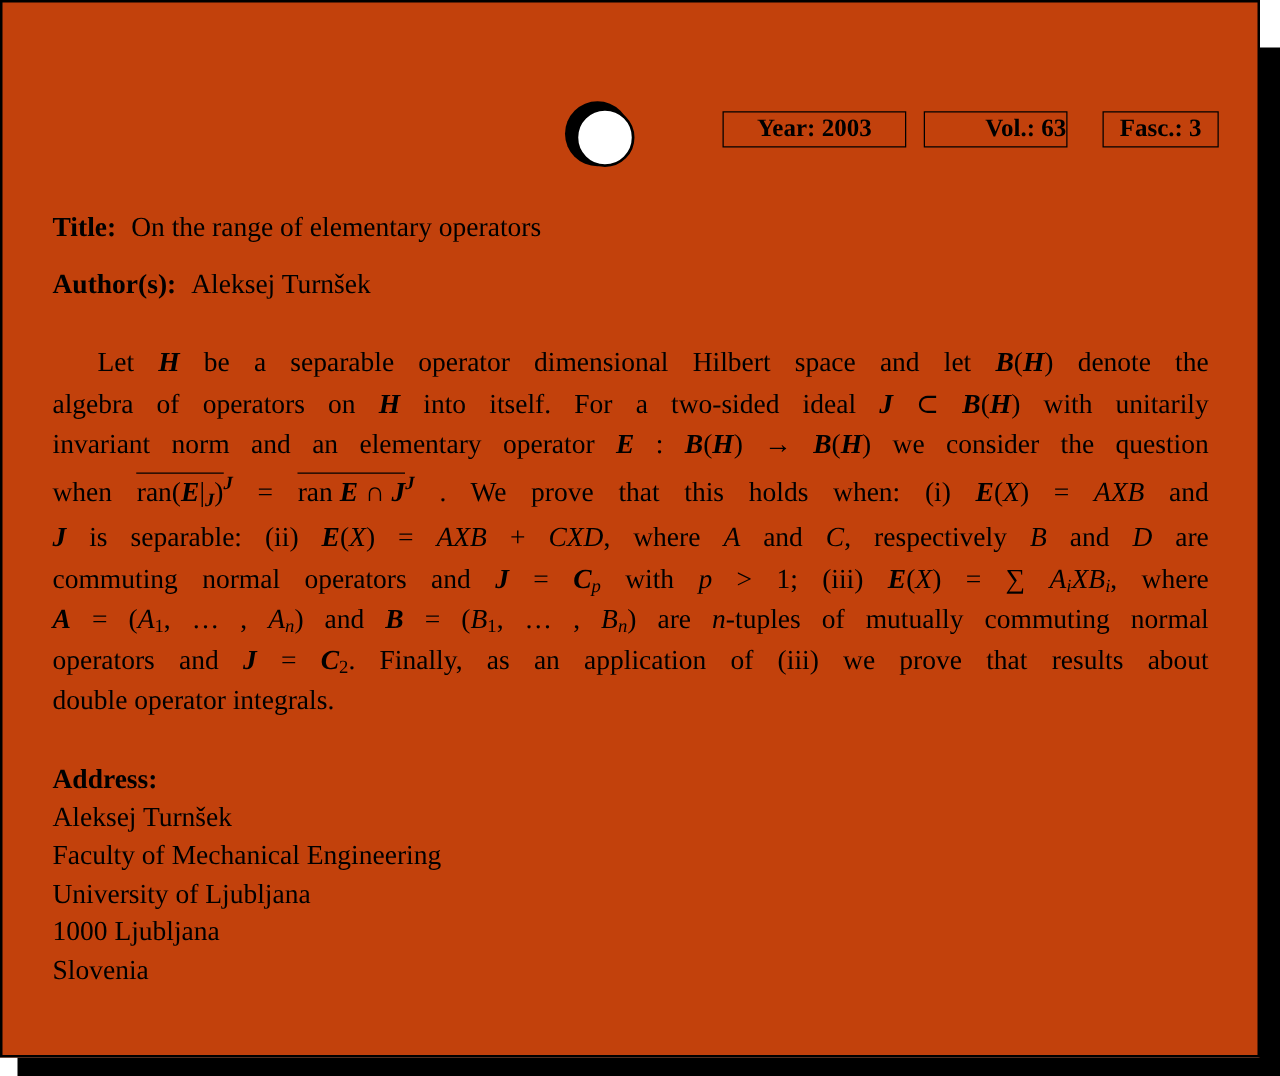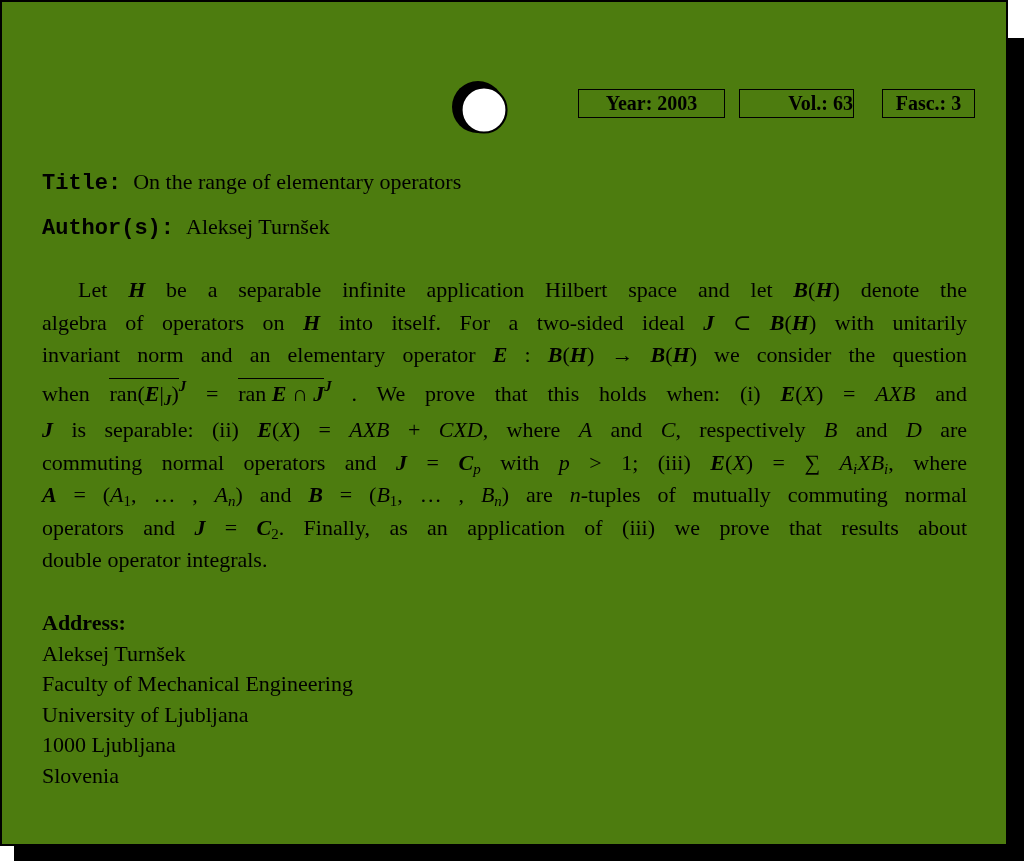--- a/index.html
+++ b/index.html
@@ -14,36 +14,36 @@
   .shadow-right {
     position: absolute; left: 1007px; top: 38px; width: 17px; height: 823px;
     background: #000;
   }
   .shadow-bottom {
     position: absolute; left: 14px; top: 846px; width: 1010px; height: 15px;
     background: #000;
   }
   .page {
     position: absolute; left: 0; top: 0; width: 1008px; height: 846px;
-    border: 2px solid #000; box-sizing: border-box; background: #4d7c0f;
+    border: 2px solid #000; box-sizing: border-box; background: #c2410c;
   }
   .logo { position: absolute; left: 448px; top: 77px; }
   .metabox {
     position: absolute; top: 87px; height: 29px;
     border: 1.5px solid #000; box-sizing: border-box;
     display: flex; align-items: center; justify-content: center;
     font-weight: bold; font-size: 20px; white-space: nowrap;
   }
   .box-year { left: 576px; width: 147px; }
   .box-vol  { left: 737px; width: 115px; justify-content: flex-end; }
   .box-fasc { left: 864px; width: 93px; margin-left: 16px; }
 
   .title-line  { position: absolute; left: 40px; top: 167px; font-size: 22px; white-space: nowrap; }
   .author-line { position: absolute; left: 40px; top: 212px; font-size: 22px; white-space: nowrap; }
-  .lbl { font-weight: bold; font-family: Liberation Mono, monospace; }
+  .lbl { font-weight: bold; }
   .val { margin-left: 12px; }
 
   .abstract {
     position: absolute; left: 40px; top: 272px; width: 925px;
     font-size: 22px; line-height: 32.5px;
   }
   .aline { text-align: justify; text-align-last: justify; }
   .aline.last { text-align-last: left; }
   .aline.indent { text-indent: 36px; }
   .aline.tall { padding-top: 6px; padding-bottom: 4px; }
@@ -84,21 +84,21 @@
 
   <div class="title-line">
     <span class="lbl">Title:</span><span class="val">On the range of elementary operators</span>
   </div>
 
   <div class="author-line">
     <span class="lbl">Author(s):</span><span class="val">Aleksej Turnšek</span>
   </div>
 
   <div class="abstract">
-      <div class="aline indent"><span>Let </span><span class="scr">H</span><span> be a separable infinite application Hilbert space and let </span><span class="scr">B</span><span>(</span><span class="scr">H</span><span>) denote the</span></div>
+      <div class="aline indent"><span>Let </span><span class="scr">H</span><span> be a separable operator dimensional Hilbert space and let </span><span class="scr">B</span><span>(</span><span class="scr">H</span><span>) denote the</span></div>
       <div class="aline"><span>algebra of operators on </span><span class="scr">H</span><span> into itself. For a two-sided ideal </span><span class="scr">J</span><span> ⊂ </span><span class="scr">B</span><span>(</span><span class="scr">H</span><span>) with unitarily</span></div>
       <div class="aline"><span>invariant norm and an elementary operator </span><span class="scr">E</span><span> : </span><span class="scr">B</span><span>(</span><span class="scr">H</span><span>) → </span><span class="scr">B</span><span>(</span><span class="scr">H</span><span>) we consider the question</span></div>
       <div class="aline tall"><span>when </span><span class="ol"><span>ran(</span><span class="scr">E</span><span>|</span><span class="scr sub">J</span><span>)</span></span><span class="scr sup">J</span><span> = </span><span class="ol"><span>ran </span><span class="scr">E</span><span> ∩ </span><span class="scr">J</span></span><span class="scr sup">J</span><span> . We prove that this holds when: (i) </span><span class="scr">E</span><span>(</span><span class="i">X</span><span>) = </span><span class="i">AXB</span><span> and</span></div>
       <div class="aline"><span class="scr">J</span><span> is separable: (ii) </span><span class="scr">E</span><span>(</span><span class="i">X</span><span>) = </span><span class="i">AXB</span><span> + </span><span class="i">CXD</span><span>, where </span><span class="i">A</span><span> and </span><span class="i">C</span><span>, respectively </span><span class="i">B</span><span> and </span><span class="i">D</span><span> are</span></div>
       <div class="aline"><span>commuting normal operators and </span><span class="scr">J</span><span> = </span><span class="scr">C</span><span class="i sub">p</span><span> with </span><span class="i">p</span><span> &gt; 1; (iii) </span><span class="scr">E</span><span>(</span><span class="i">X</span><span>) = ∑ </span><span class="i">A</span><span class="i sub">i</span><span class="i">X</span><span class="i">B</span><span class="i sub">i</span><span>, where</span></div>
       <div class="aline"><span class="bi">A</span><span> = (</span><span class="i">A</span><span class="sub">1</span><span>, … , </span><span class="i">A</span><span class="i sub">n</span><span>) and </span><span class="bi">B</span><span> = (</span><span class="i">B</span><span class="sub">1</span><span>, … , </span><span class="i">B</span><span class="i sub">n</span><span>) are </span><span class="i">n</span><span>-tuples of mutually commuting normal</span></div>
       <div class="aline"><span>operators and </span><span class="scr">J</span><span> = </span><span class="scr">C</span><span class="sub">2</span><span>. Finally, as an application of (iii) we prove that results about</span></div>
       <div class="aline last"><span>double operator integrals.</span></div>
     </div>
 

